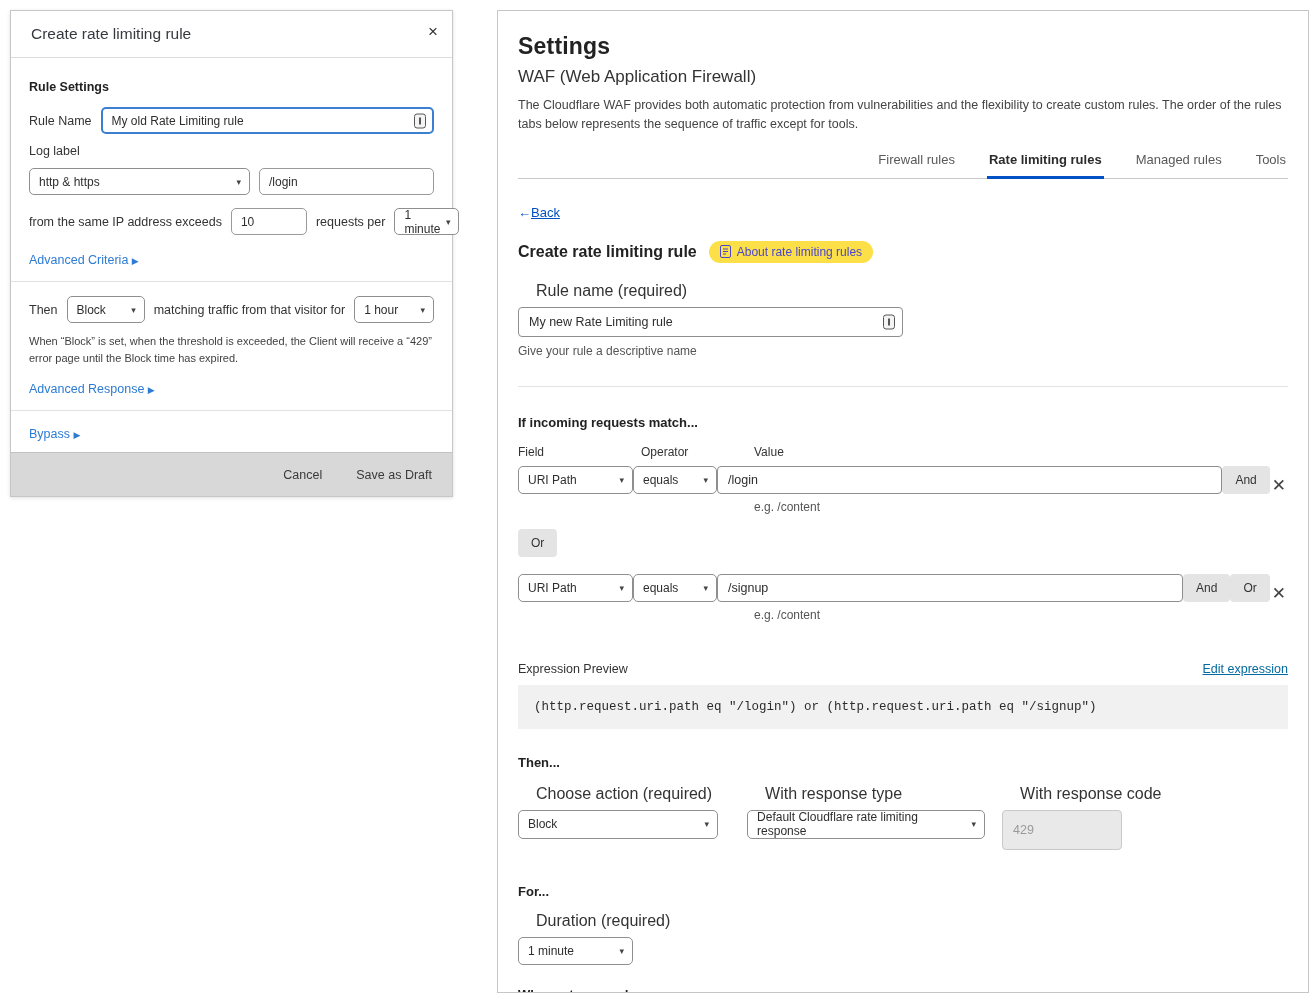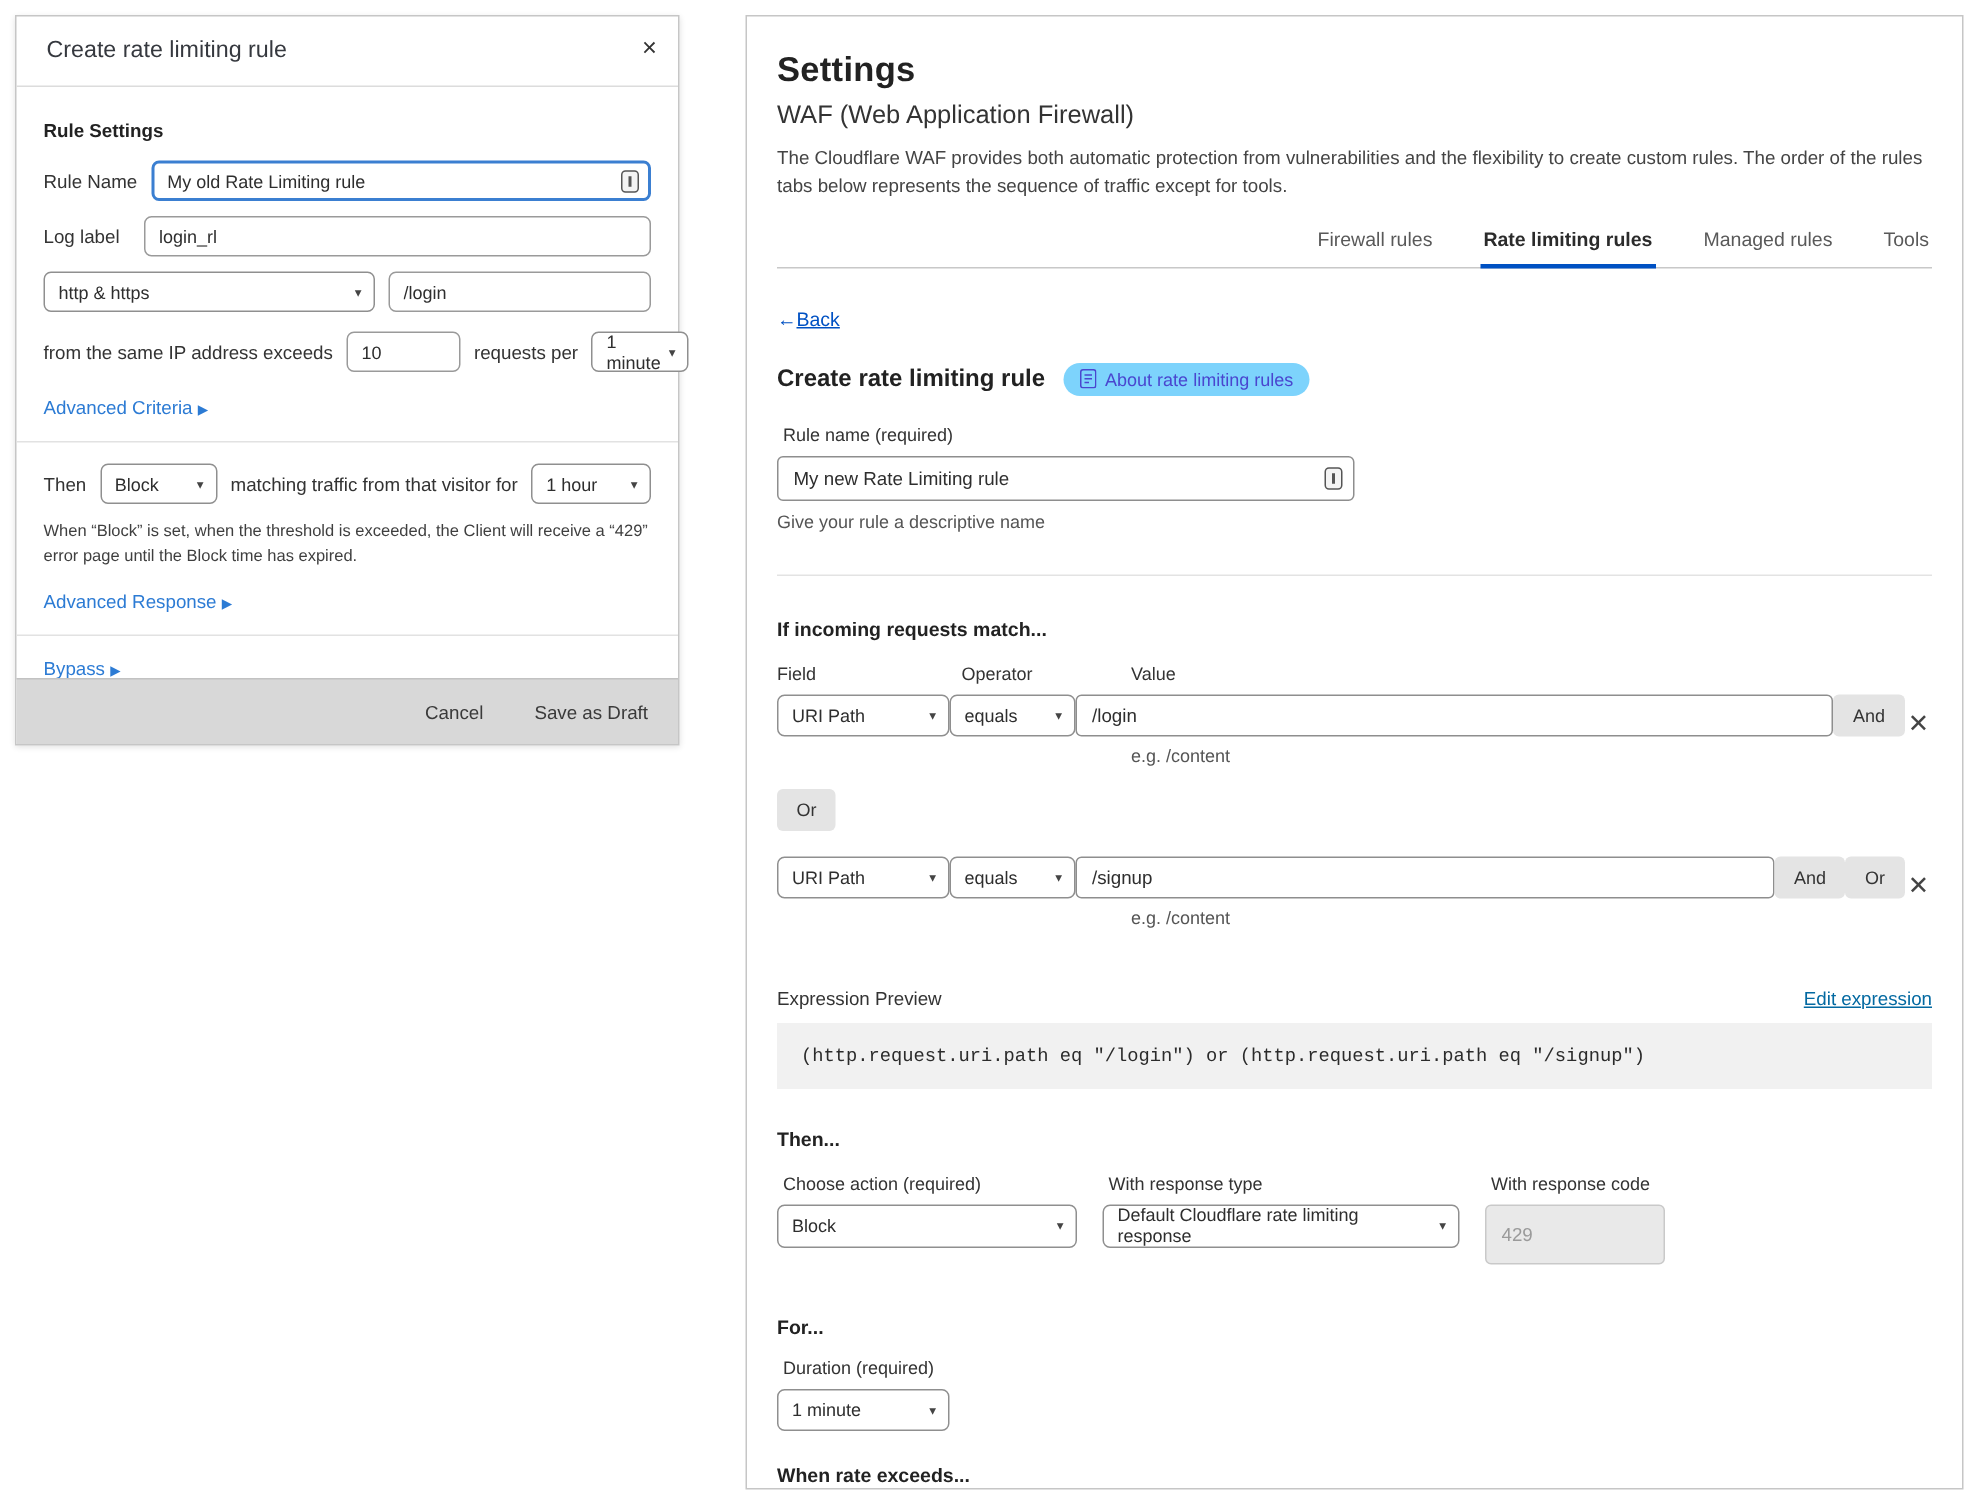--- a/index.html
+++ b/index.html
@@ -51,23 +51,23 @@
   .tabs { display:flex; gap:30px; border-bottom:1px solid #c8c8c8; padding-left:22px;
     margin-top:16px;justify-content:flex-end; }
   .tab { padding:2px 2px 9px; border-bottom:3px solid transparent; margin-bottom:-1px;
     font-size:13px; color:#595959; cursor:pointer; white-space:nowrap; }
   .tab.active { color:#2b2b2b; font-weight:bold; border-bottom-color:#0051c3; }
   .back-link { display:inline-block; margin-top:26px; font-size:13px; color:#0051c3;
     cursor:pointer; }
   .back-link .back-text { text-decoration:underline; }
   .form-title-row { display:flex; align-items:center; gap:12px; margin-top:20px; }
   .form-title { font-size:16px; font-weight:bold; color:#222; }
-  .badge { display:inline-flex; align-items:center; gap:6px; background:#7dd3fc;
+  .badge { display:inline-flex; align-items:center; gap:6px; background:#fde047;
     color:#4a46cf; font-size:12px; padding:4px 11px; border-radius:11px; cursor:pointer; }
-  .f-label { font-size:12px; color:#333; margin:19px 4px 7px; }
+  .f-label { font-size:16px; color:#333; margin:19px 18px 7px; }
   .f-input { height:30px; border:1px solid #8e8e8e; border-radius:4px;
     padding:0 28px 0 10px; font-size:12.5px; color:#2e2e2e;
     font-family:"Liberation Sans", sans-serif; background:#fff; }
   .f-help { font-size:12px; color:#555; margin-top:7px; }
   .p-divider { border:none; border-top:1px solid #e3e3e3; margin:28px 0; }
   .sec-head { font-size:13px; font-weight:bold; color:#222; }
   .cond-labels { display:flex; gap:8px; margin:15px 0 7px; font-size:12px; color:#333; }
   .cond-labels .l1 { width:115px; } .cond-labels .l2 { width:105px; }
   .cond-row { display:flex; align-items:flex-end; gap:0; }
   .sel-sm { width:115px; height:28px; } .sel-op { width:84px; height:28px; }
@@ -109,23 +109,20 @@
     <div class="m-row">
       <span class="m-label">Rule Name</span>
       <span class="input-wrap">
         <input class="m-input focused" value="My old Rate Limiting rule" style="">
         <span class="autofill-icon"></span>
       </span>
     </div>
 
     <div class="m-row">
       <span class="m-label" style="width:58px;">Log label</span>
-      <span class="input-wrap">
-        <input class="m-input" value="login_rl" style="">
-      </span>
     </div>
 
 
     <div class="m-row">
       <div class="selectbox" style="width:223px;">
         <span>http &amp; https</span>
         <span class="caret">▾</span>
       </div>
       <input class="m-plain-input" style="flex: 1 1 0%;" value="/login">
     </div>

